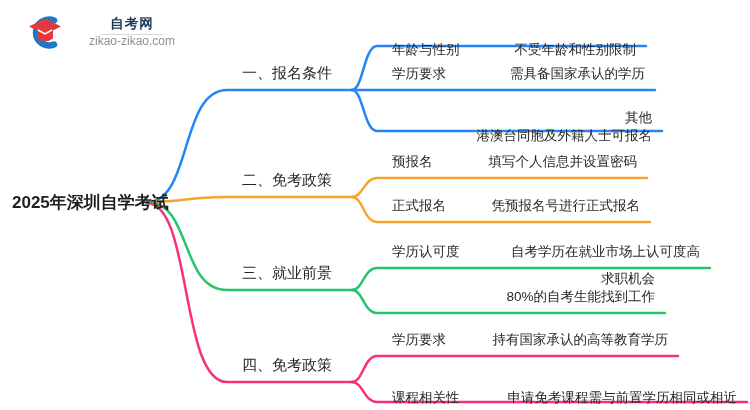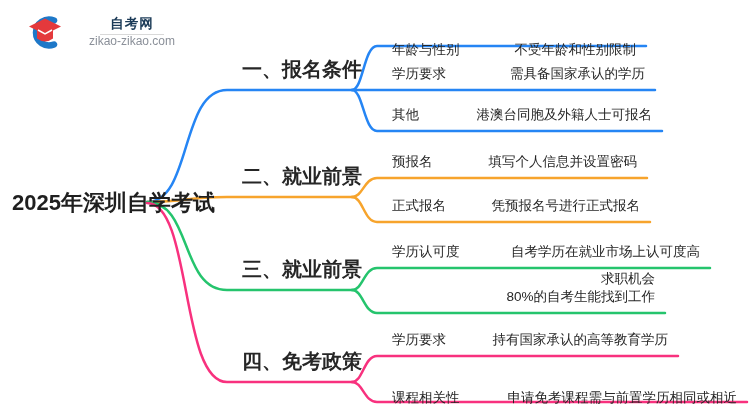--- a/index.html
+++ b/index.html
@@ -11,22 +11,22 @@
 
   
   .logo{position:absolute;left:26px;top:16px;display:flex;gap:25px;z-index:3;}
   .logo-text{display:flex;flex-direction:column;align-items:center;}
   .logo-name{font-size:13.5px;font-weight:bold;color:#1b3a57;letter-spacing:1px;line-height:16px;}
   .logo-div{width:64px;border-top:1px solid #d9d9d9;margin:2px 0 1px 0;}
   .logo-url{font-size:12px;color:#8b9099;line-height:10px;}
 
   
   .node{position:absolute;display:flex;align-items:flex-end;z-index:2;white-space:nowrap;box-sizing:border-box;}
-  .root-topic{left:12px;top:191px;height:24px;font-size:22px;font-weight:600;line-height:24px;color:#1f1f1f;}
-  .branch-label{left:228px;width:124px;height:30px;padding:0 0 7px 14px;font-size:20px;font-weight:700;}
+  .root-topic{left:12px;top:191px;height:24px;font-size:17px;font-weight:600;line-height:24px;color:#1f1f1f;}
+  .branch-label{left:228px;width:124px;height:30px;padding:0 0 7px 14px;font-size:15px;font-weight:400;}
   .row{left:378px;height:30px;padding:0 10px 7px 14px;justify-content:space-between;font-size:13.5px;}
   .row .val{margin-left:18px;}
 </style>
 </head>
 <body>
 
 <div class="canvas">
 
   <svg class="lines" viewBox="0 0 750 410" fill="none" stroke-linecap="round" stroke-width="2.5">
 
@@ -66,33 +66,33 @@
     <div class="logo-text">
       <div class="logo-name">自考网</div>
       <div class="logo-div"></div>
       <div class="logo-url">zikao-zikao.com</div>
     </div>
   </div>
 
   <div class="node root-topic">2025年深圳自学考试</div>
 
   <div class="node branch-label" style="top:60px;">一、报名条件</div>
-  <div class="node branch-label" style="top:167px;">二、就业前景</div>
+  <div class="node branch-label" style="top:167px;">二、免考政策</div>
   <div class="node branch-label" style="top:260px;">三、就业前景</div>
   <div class="node branch-label" style="top:352px;">四、免考政策</div>
 
   <div class="node row" style="top:16px;width:268px;margin-top:20px;">
     <span class="key">年龄与性别</span>
     <span class="val">不受年龄和性别限制</span>
   </div>
   <div class="node row" style="top:60px;width:277px;">
     <span class="key">学历要求</span>
     <span class="val">需具备国家承认的学历</span>
   </div>
-  <div class="node row" style="top:101px;width:284px;">
+  <div class="node row" style="top:109px;width:284px;flex-direction:column;">
     <span class="key">其他</span>
     <span class="val">港澳台同胞及外籍人士可报名</span>
   </div>
 
   <div class="node row" style="top:148px;width:269px;">
     <span class="key">预报名</span>
     <span class="val">填写个人信息并设置密码</span>
   </div>
   <div class="node row" style="top:192px;width:272px;">
     <span class="key">正式报名</span>

